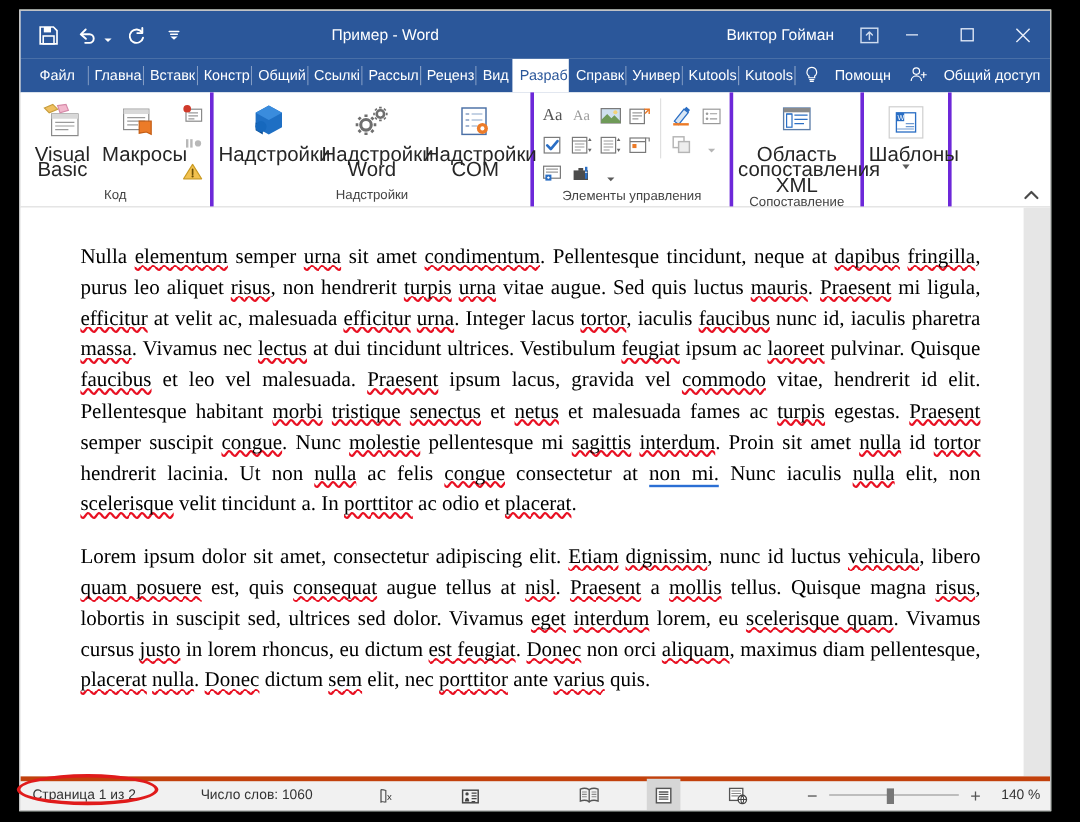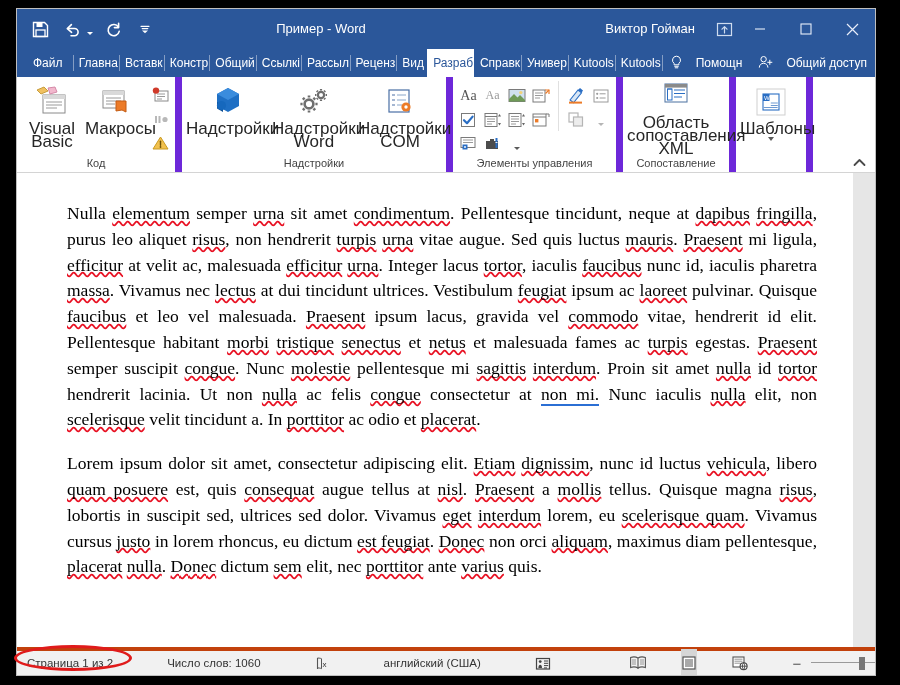--- a/index.html
+++ b/index.html
@@ -153,22 +153,22 @@
     background: #ffffff;
     border-bottom: 1px solid #d4d4d4;
     display: flex;
     align-items: stretch;
   }
   .group {
     position: relative;
     display: flex;
     flex-direction: column;
     align-items: center;
-    justify-content: flex-end;
-    border-right: 7px solid #6d28d9;
+    justify-content: flex-start;
+    border-right: 3px solid #6d28d9;
     padding: 2px 4px 0 4px;
   }
   .group-body {
     flex: 1;
     display: flex;
     align-items: flex-start;
     justify-content: center;
     gap: 2px;
     padding-top: 3px;
   }
@@ -746,21 +746,20 @@
     <div id="statusbar">
       <div class="sb-item">Страница 1 из 2</div>
       <div class="sb-item">Число слов: 1060</div>
       <div class="sb-item">
         <svg width="15" height="15" viewBox="0 0 15 15">
           <path d="M2.5 2 v11" stroke="#555" stroke-width="1.1"></path>
           <path d="M2.5 2 c2.5 0 4 .7 4 .7 v10 c0-.1-1.5-.8-4-.8" fill="none" stroke="#555" stroke-width="1"></path>
           <text x="7.5" y="11" font-size="8" fill="#333" font-family="Liberation Sans, sans-serif">x</text>
         </svg>
       </div>
-      <div class="sb-item">английский (США)</div>
       <div class="sb-item">
         <svg width="16" height="15" viewBox="0 0 16 15">
           <rect x="1.5" y="2.5" width="13" height="10.5" fill="none" stroke="#444" stroke-width="1.2"></rect>
           <circle cx="5.2" cy="5.6" r="1.4" fill="#444"></circle>
           <path d="M3.4 12 c0-2 .8-3.2 1.8-3.2 s1.8 1.2 1.8 3.2" fill="#444"></path>
           <path d="M9 5h4.2M9 7.3h4.2M9 9.6h4.2M9 11.9h3" stroke="#444" stroke-width="1"></path>
         </svg>
       </div>
 
       <div id="sb-spacer"></div>

